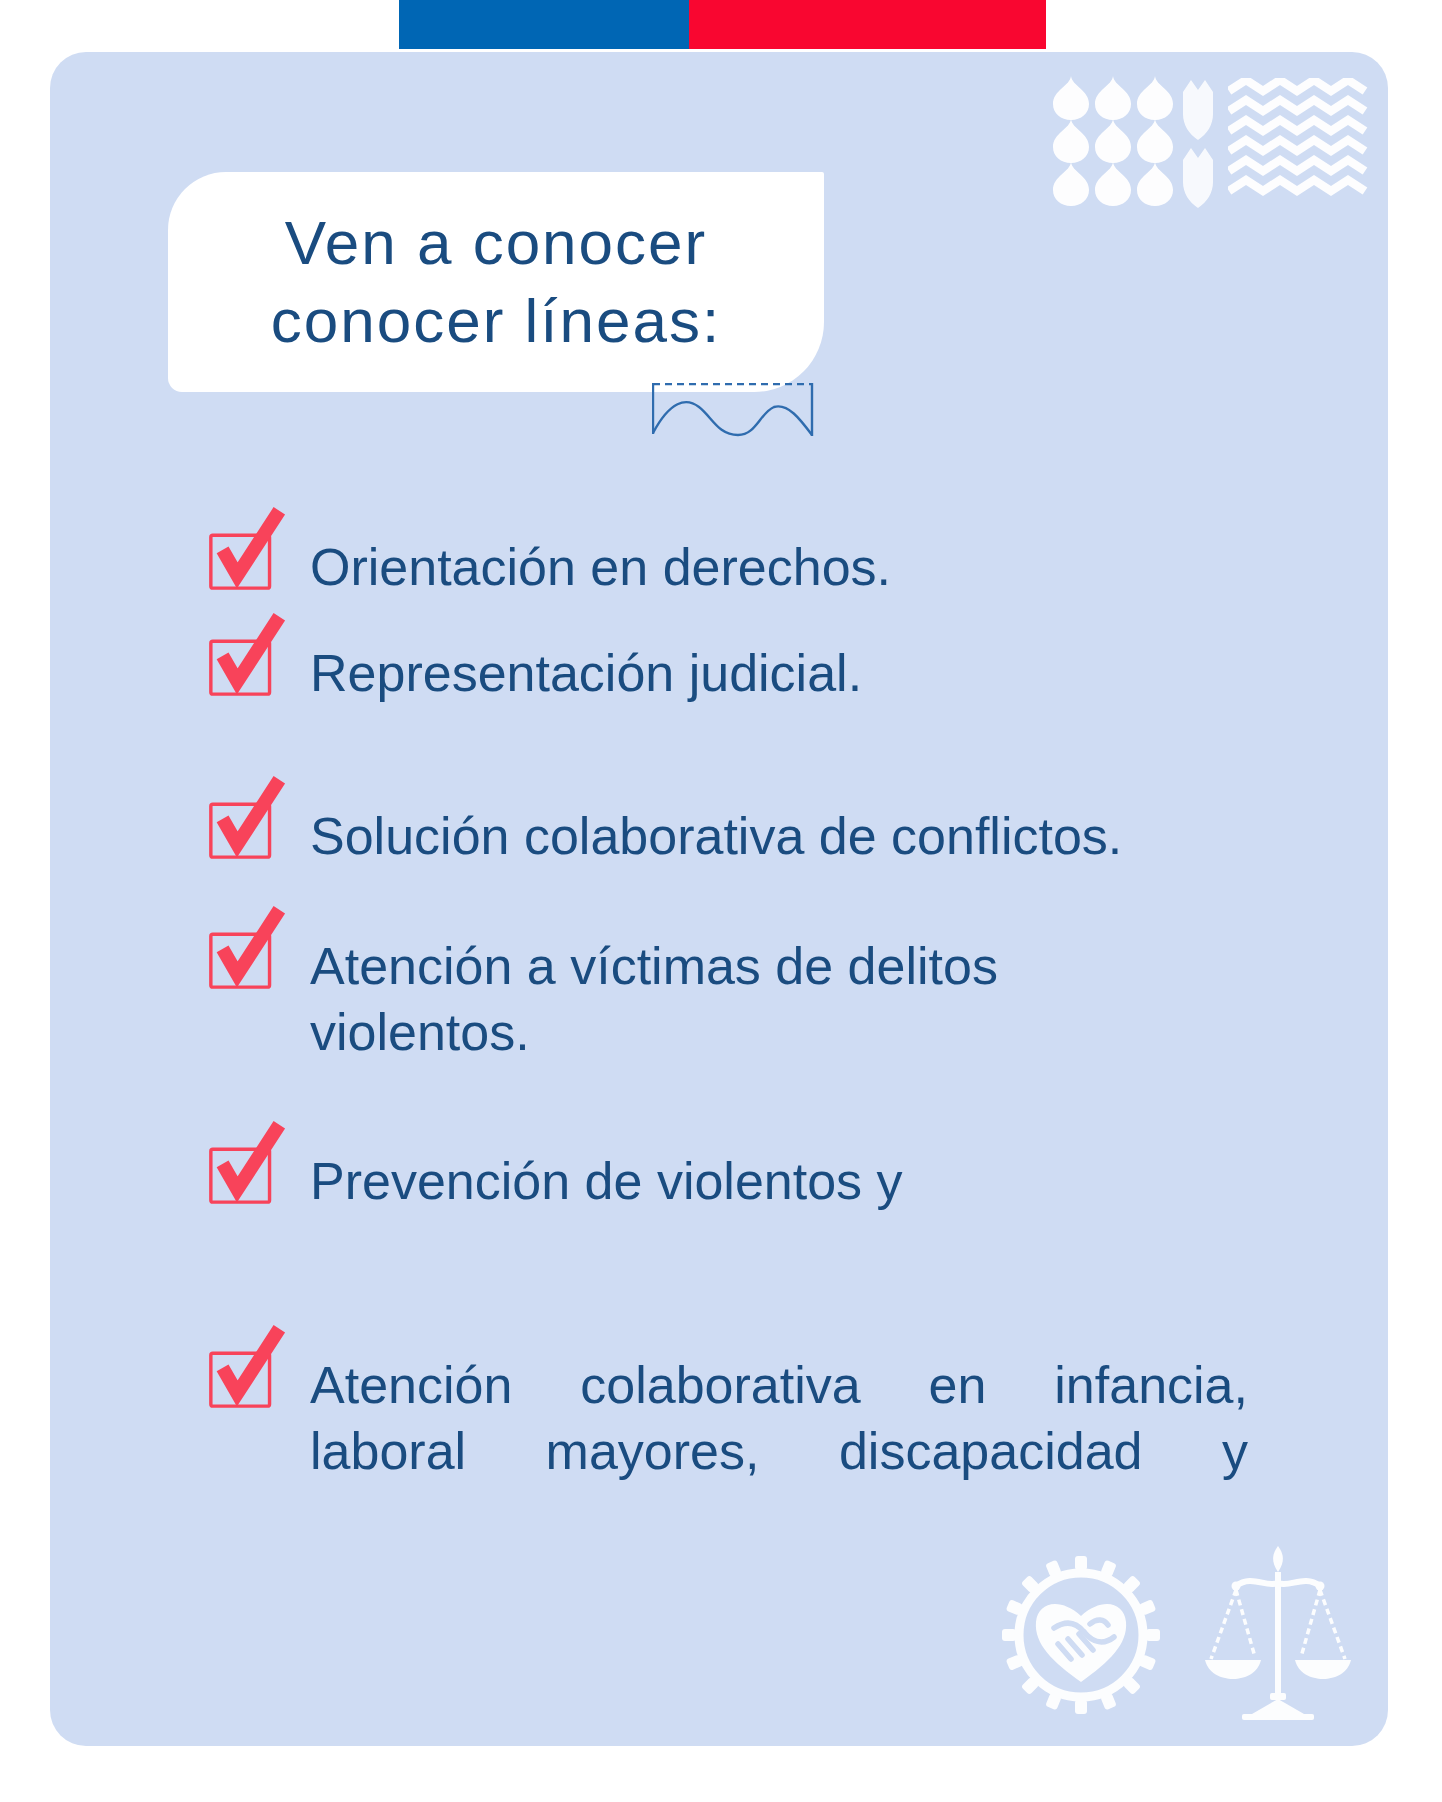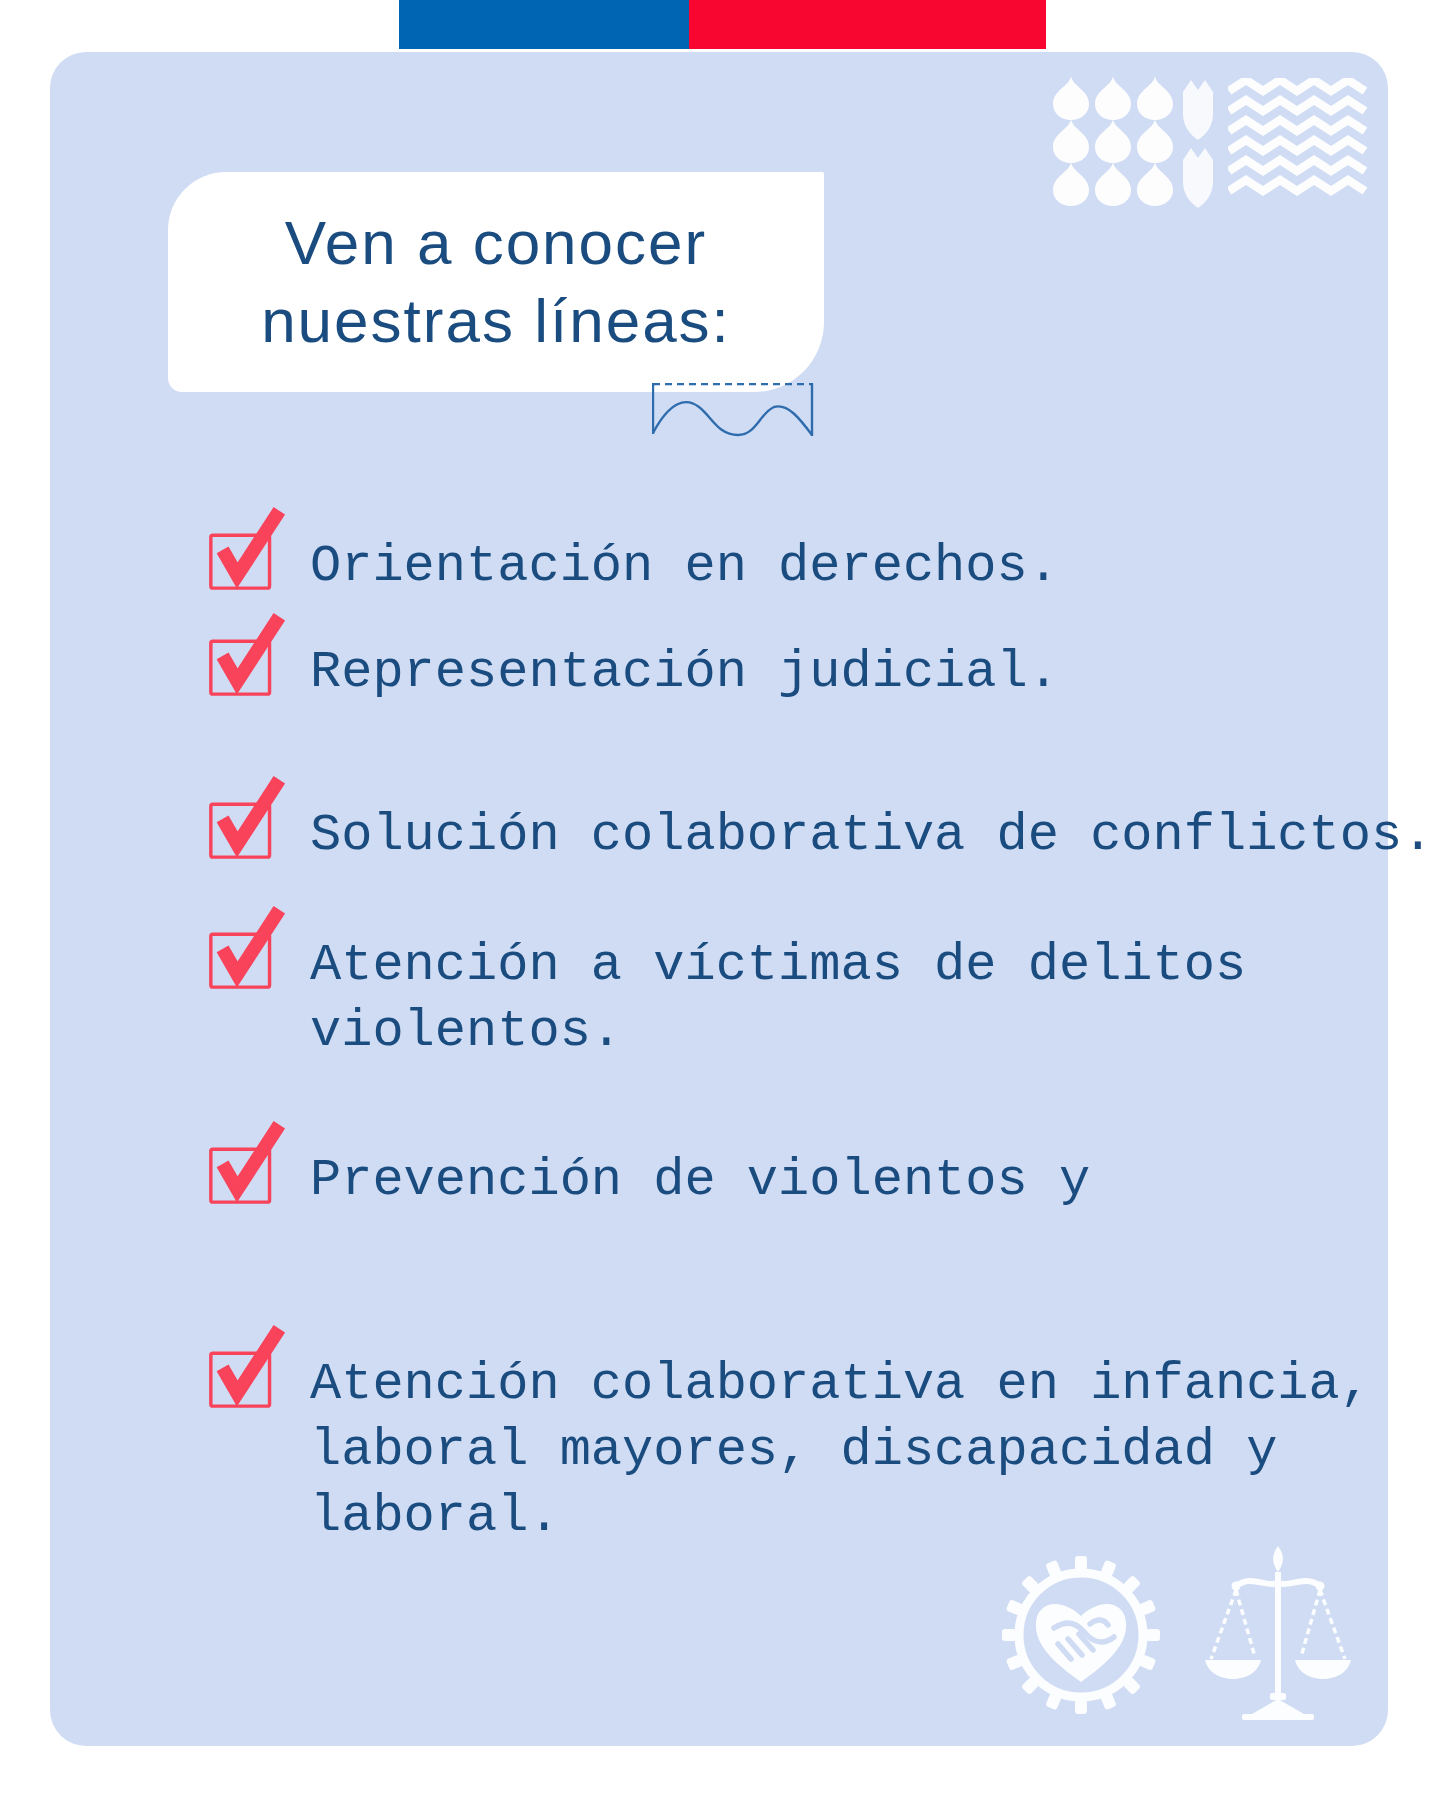--- a/index.html
+++ b/index.html
@@ -38,21 +38,21 @@
     font-size:62px;line-height:78px;letter-spacing:2px;
     color:var(--text-navy);white-space:nowrap;
   }
   
   .stamp{position:absolute;left:652px;top:383px;}
   
   .pattern{position:absolute;}
   
   .item{position:absolute;left:310px;width:938px;color:var(--text-navy);}
   .item .lines{font-size:52px;line-height:66px;letter-spacing:0;}
-  .line{white-space:nowrap;font-family:Liberation Mono, monospace;}
+  .line{white-space:nowrap;}
   .line.stretch{text-align-last:justify;}
   .check{position:absolute;left:-106px;top:-36px;width:90px;height:98px;color:var(--check-red);}
   
   .footer-icon{position:absolute;opacity:.95;}
 </style>
 </head>
 <body>
 
 <div class="stage">
 
@@ -93,21 +93,21 @@
       <path transform="translate(0,20)" d="M1 13 L18 2 L35 13 L52 2 L69 13 L86 2 L103 13 L120 2 L137 13"></path>
       <path transform="translate(0,40)" d="M1 13 L18 2 L35 13 L52 2 L69 13 L86 2 L103 13 L120 2 L137 13"></path>
       <path transform="translate(0,60)" d="M1 13 L18 2 L35 13 L52 2 L69 13 L86 2 L103 13 L120 2 L137 13"></path>
       <path transform="translate(0,80)" d="M1 13 L18 2 L35 13 L52 2 L69 13 L86 2 L103 13 L120 2 L137 13"></path>
       <path transform="translate(0,100)" d="M1 13 L18 2 L35 13 L52 2 L69 13 L86 2 L103 13 L120 2 L137 13"></path>
     </g>
   </svg>
 
   <div class="bubble">
     <div class="title-line">Ven a conocer</div>
-    <div class="title-line">nuestras líneas:</div>
+    <div class="title-line">conocer líneas:</div>
   </div>
 
   <svg class="stamp" width="162" height="58" viewBox="0 0 162 58">
     <g stroke="var(--stamp-blue)" stroke-width="2.4" fill="none">
       <path d="M1 1 H160" stroke-dasharray="7 5"></path>
       <path d="M1 0 V51"></path>
       <path d="M160 0 V53"></path>
       <path d="M1 50 C 18 18 34 14 47 24 C 60 34 66 52 86 52 C 104 52 108 30 122 24 C 136 20 148 36 160 52"></path>
     </g>
   </svg>
@@ -164,21 +164,20 @@
   </div>
 
   <div class="item" style="top:1352px">
     <svg class="check" viewBox="0 0 92 100">
       <rect x="7" y="38" width="60" height="54" rx="2" fill="none" stroke="currentColor" stroke-width="3.5"></rect>
       <path d="M19 53 L34 79 L77 13" fill="none" stroke="currentColor" stroke-width="14" stroke-linejoin="miter"></path>
     </svg>
     <div class="lines">
       <div class="line stretch">Atención colaborativa en infancia,</div>
       <div class="line stretch">laboral mayores, discapacidad y</div>
-      <div class="line">laboral.</div>
     </div>
   </div>
 
   <svg class="footer-icon" style="left:998px;top:1552px;" width="166" height="166" viewBox="0 0 166 166">
     <g fill="var(--pattern-white)">
       <rect x="77" y="4" width="12" height="14" rx="3"></rect>
       <rect x="77" y="4" width="12" height="14" rx="3" transform="rotate(22.5 83 83)"></rect>
       <rect x="77" y="4" width="12" height="14" rx="3" transform="rotate(45 83 83)"></rect>
       <rect x="77" y="4" width="12" height="14" rx="3" transform="rotate(67.5 83 83)"></rect>
       <rect x="77" y="4" width="12" height="14" rx="3" transform="rotate(90 83 83)"></rect>

